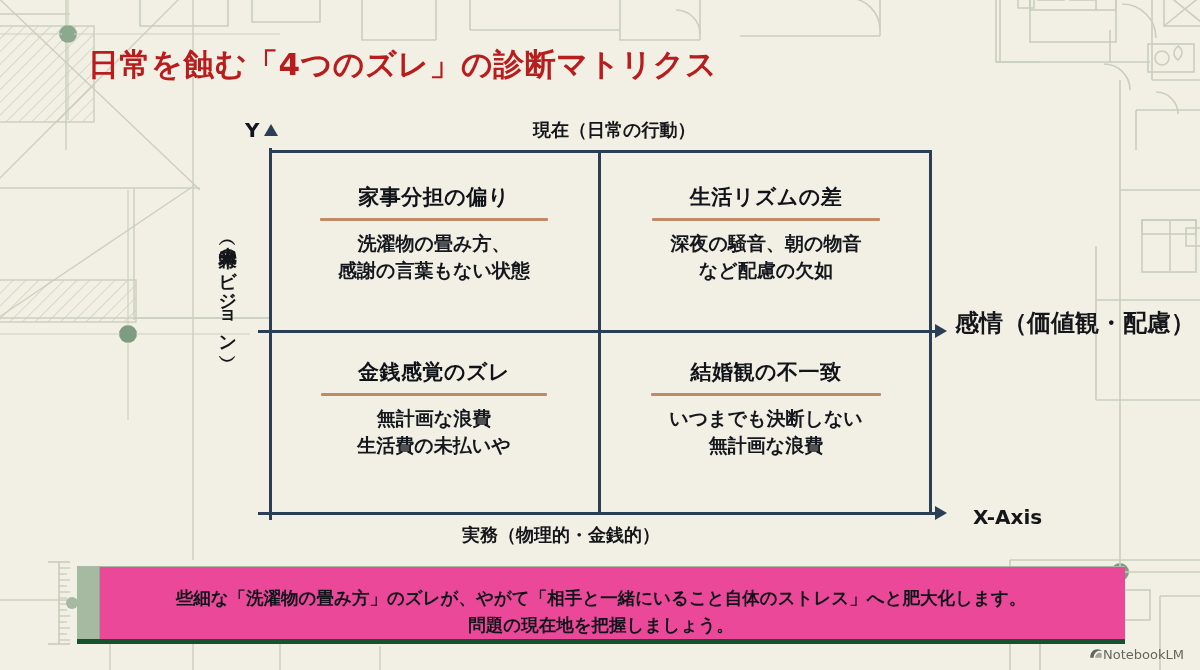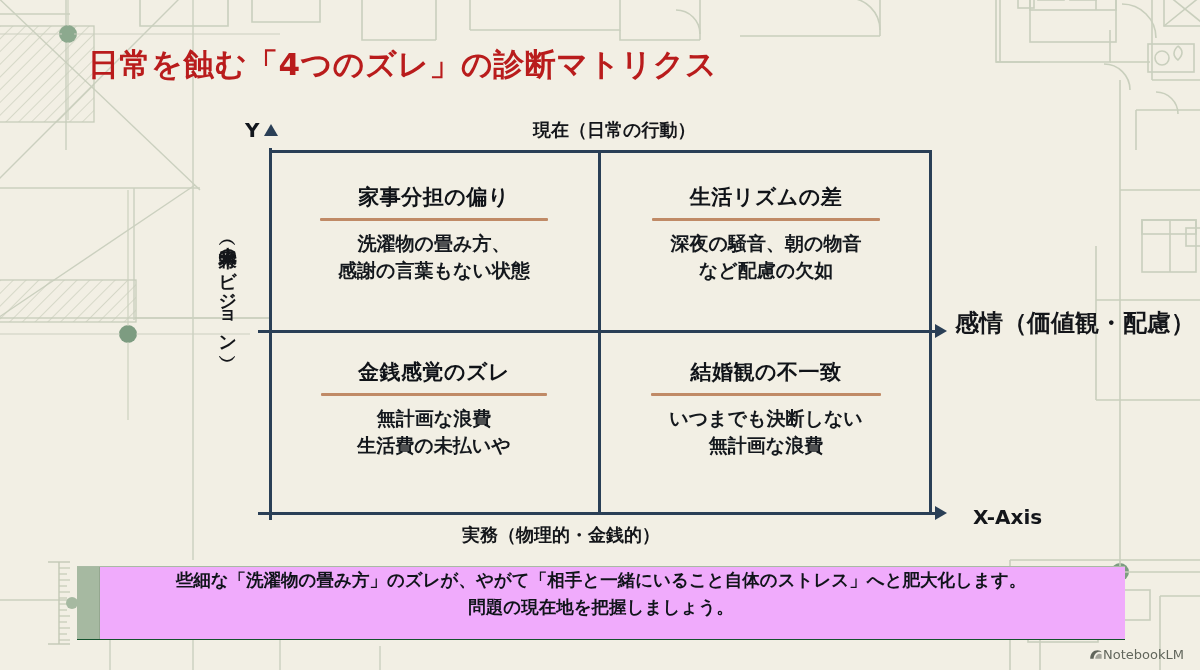--- a/index.html
+++ b/index.html
@@ -197,25 +197,25 @@
   #quad-br .quad-rule { width: 230px; }
 
   
   #footer-banner {
     position: absolute;
     left: 77px;
     top: 566px;
     width: 1048px;
     height: 72px;
     z-index: 6;
-    background: #f0abfc;
+    background: #ec4899;
     border-top: 1px solid #a9bba4;
-    border-bottom: 1px solid #14532d;
+    border-bottom: 5px solid #14532d;
     display: flex;
-    align-items: flex-start;
+    align-items: flex-end;
     justify-content: center;
   }
   #footer-accent {
     position: absolute;
     left: 0;
     top: 0;
     width: 22px;
     height: 100%;
     background: #a6b9a1;
     border-right: 1px solid #94a78f;
@@ -241,21 +241,21 @@
     z-index: 3;
   }
 
   
   #watermark {
     position: absolute;
     right: 16px;
     bottom: 8px;
     z-index: 7;
     display: flex;
-    align-items: flex-end;
+    align-items: flex-start;
     color: #4a4f45;
     font-size: 13px;
     opacity: 0.85;
   }
   #watermark svg { display: block; }
 </style>
 </head>
 <body>
 
 <div id="stage">

